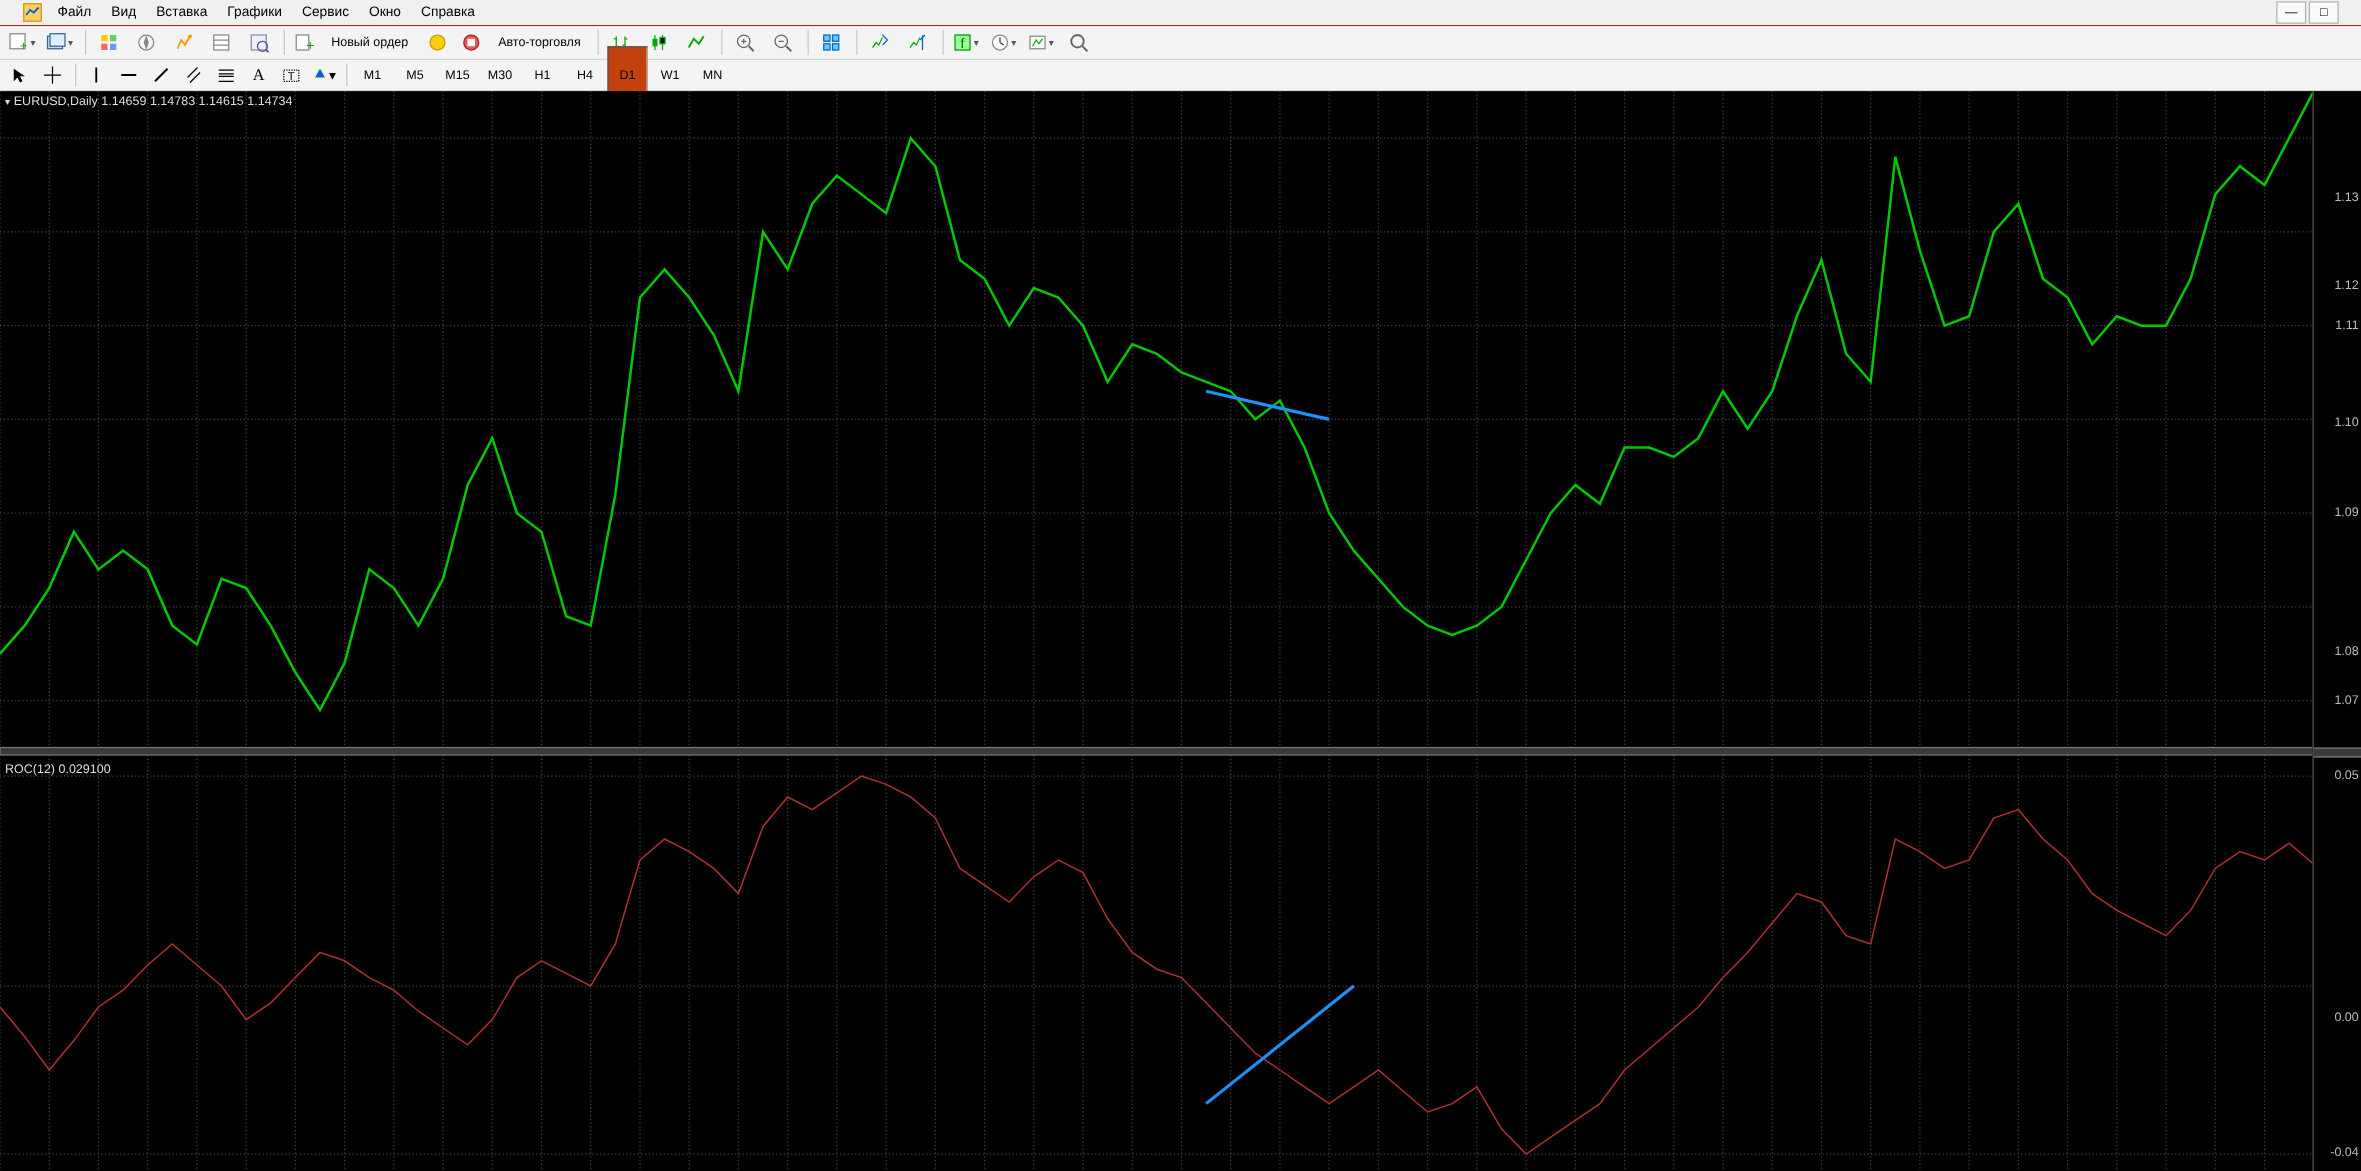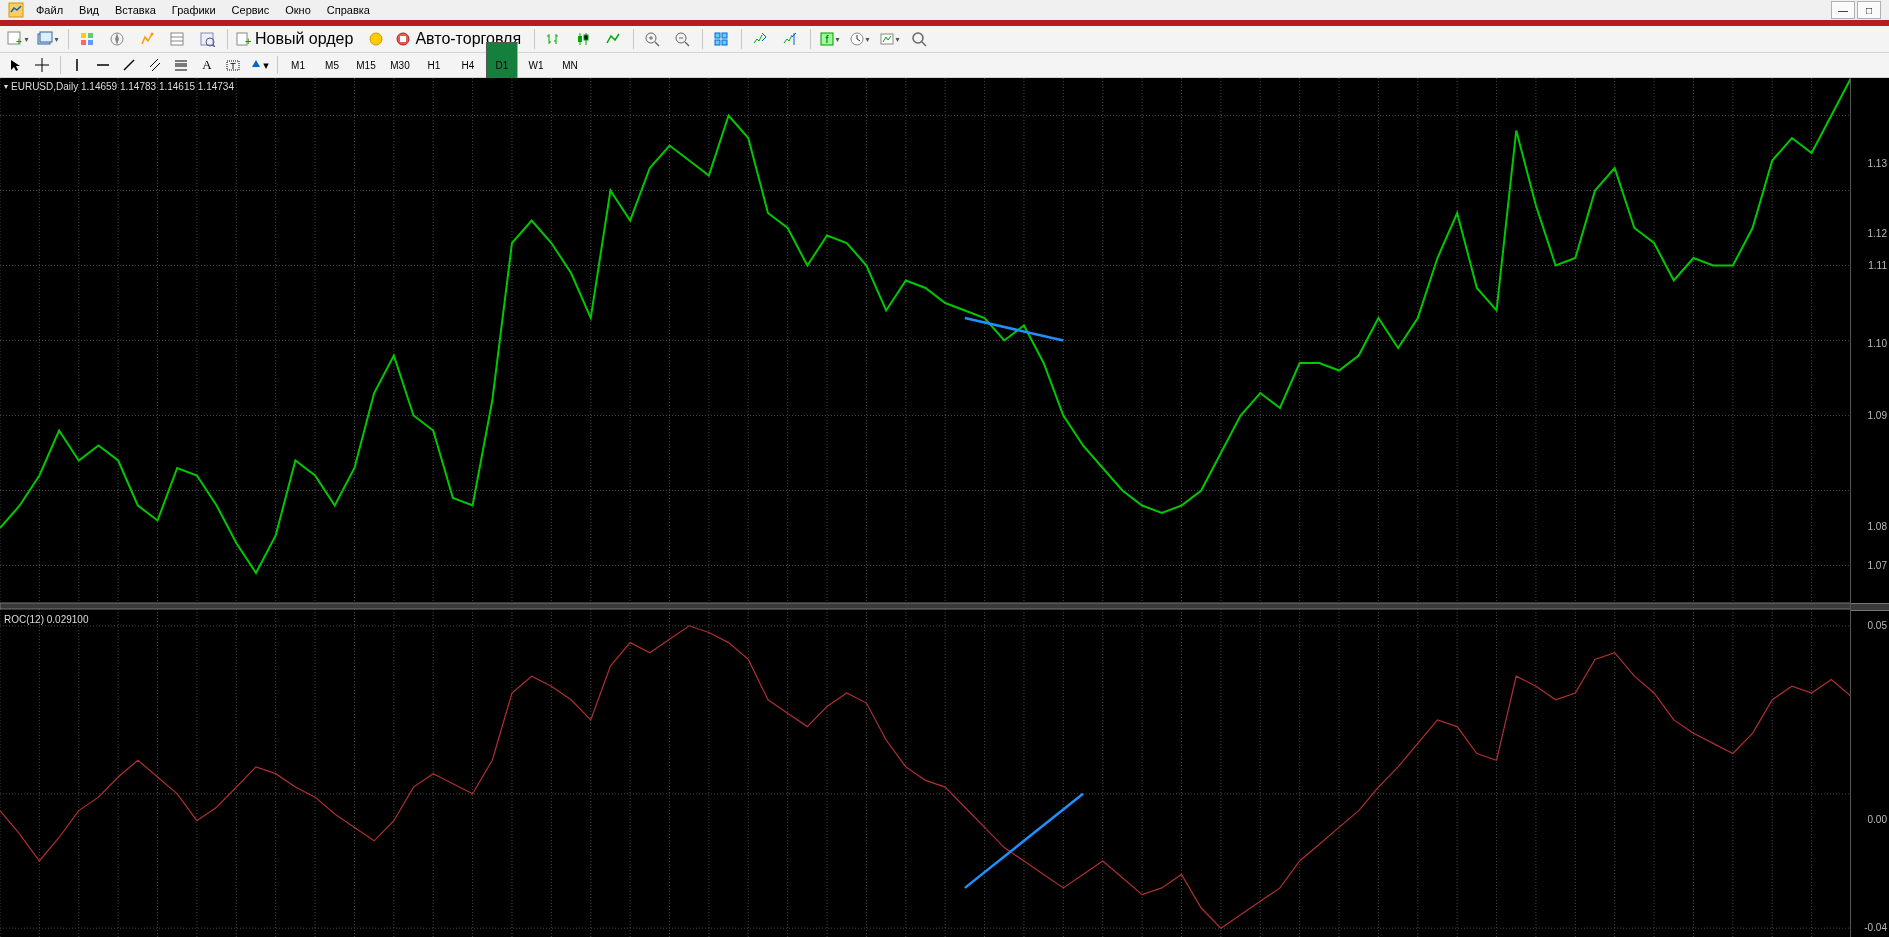--- a/index.html
+++ b/index.html
@@ -1,31 +1,31 @@
 <!DOCTYPE html>
 <html><head>
 <meta charset="utf-8">
 <style>
 html,body{margin:0;padding:0;width:1889px;height:937px;background:#f0f0f0;font-family:Tahoma,Arial,sans-serif;font-size:11px;color:#000;overflow:hidden}
-.menubar{height:20px;background:#f0f0f0;display:flex;align-items:center;padding:0 8px;border-bottom:6px solid #b91c1c}
+.menubar{height:20px;background:#f0f0f0;display:flex;align-items:center;padding:0 18px;border-bottom:1px solid #b91c1c}
 .menubar .app-icon{width:16px;height:16px;margin-right:4px;display:inline-flex;align-items:center;justify-content:center}
 .menubar .mi{padding:2px 8px;cursor:default}
 .menubar .spacer{flex:1}
 .winbtn{width:22px;height:16px;border:1px solid #b0b0b0;margin-left:2px;background:#fafafa;display:flex;align-items:center;justify-content:center;font-size:10px}
 .toolbar{height:26px;background:#f4f4f4;border-bottom:1px solid #d4d4d4;display:flex;align-items:center;padding:0 4px}
 .toolbar .tbtn{height:22px;min-width:22px;margin-right:2px;display:flex;align-items:center;justify-content:center;padding:0 2px;border:1px solid transparent;border-radius:2px}
 .toolbar .tbtn.withlabel{padding:0 6px 0 2px}
-.toolbar .tbtn .lbl{margin-left:4px;font-size:16px}
+.toolbar .tbtn .lbl{margin-left:14px;font-size:10px}
 .toolbar .sep{width:1px;height:20px;background:#c8c8c8;margin:0 4px}
 .toolbar .dd{font-size:8px;margin-left:1px;color:#555}
 .toolbar2{height:24px;background:#f4f4f4;border-bottom:1px solid #d4d4d4;display:flex;align-items:center;padding:0 4px}
 .toolbar2 .tbtn{height:20px;min-width:22px;margin-right:2px;display:flex;align-items:center;justify-content:center;border:1px solid transparent}
 .toolbar2 .sep{width:1px;height:18px;background:#c8c8c8;margin:0 4px}
 .tf{font-size:10px;padding:12px 4px}
-.tf.active{background:#15803d;border:1px inset #aaa}
+.tf.active{background:#c2410c;border:1px inset #aaa}
 .chart-wrap{position:relative;width:100%;height:calc(100% - 70px);background:#000}
 .axis-r{position:absolute;right:0;top:0;bottom:0;width:38px;background:#000;border-left:1px solid #555}
 .ylabel{position:absolute;right:2px;color:#bbb;font-size:10px;font-family:Arial}
 .chart-title{position:absolute;left:4px;top:3px;color:#ddd;font-size:10px;font-family:Arial;z-index:10;display:flex;align-items:center}
 .chart-title .tri{font-size:8px;margin-right:3px}
 svg.chart{position:absolute;left:0;top:0}
 </style>
 </head>
 <body>
 

